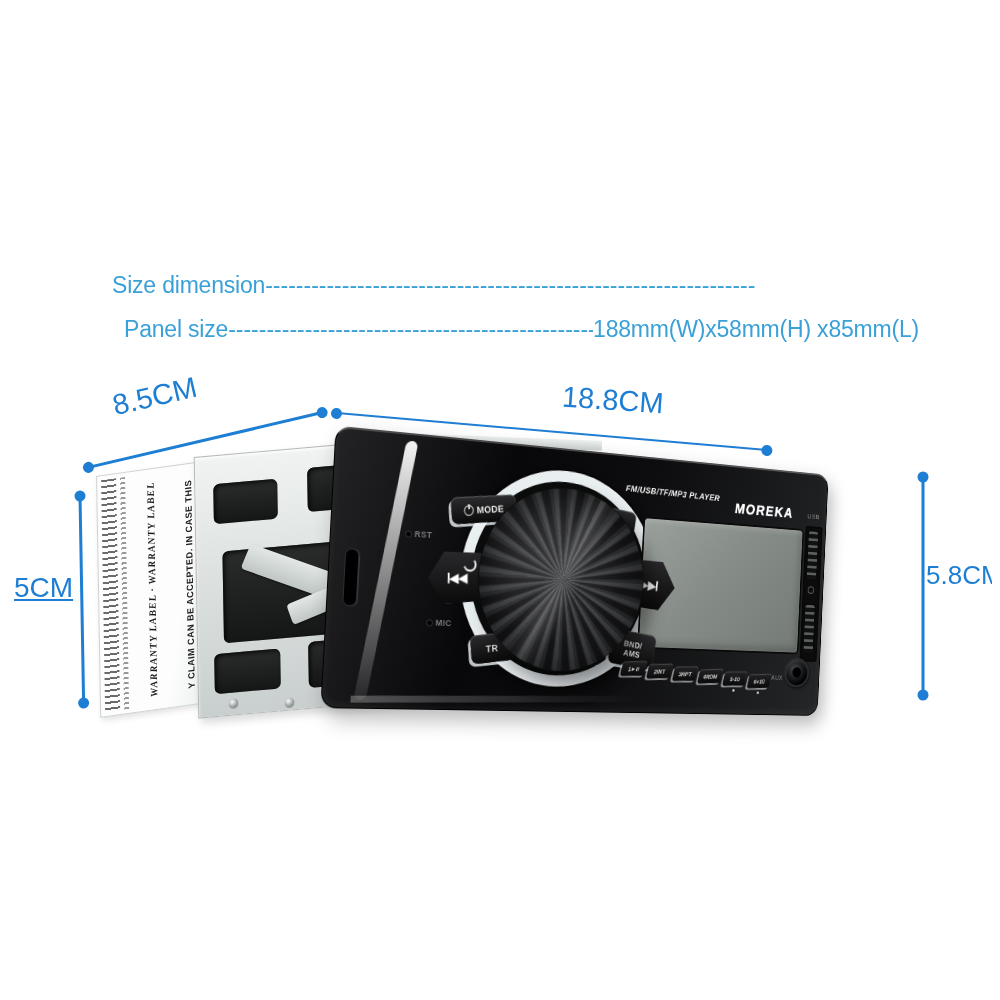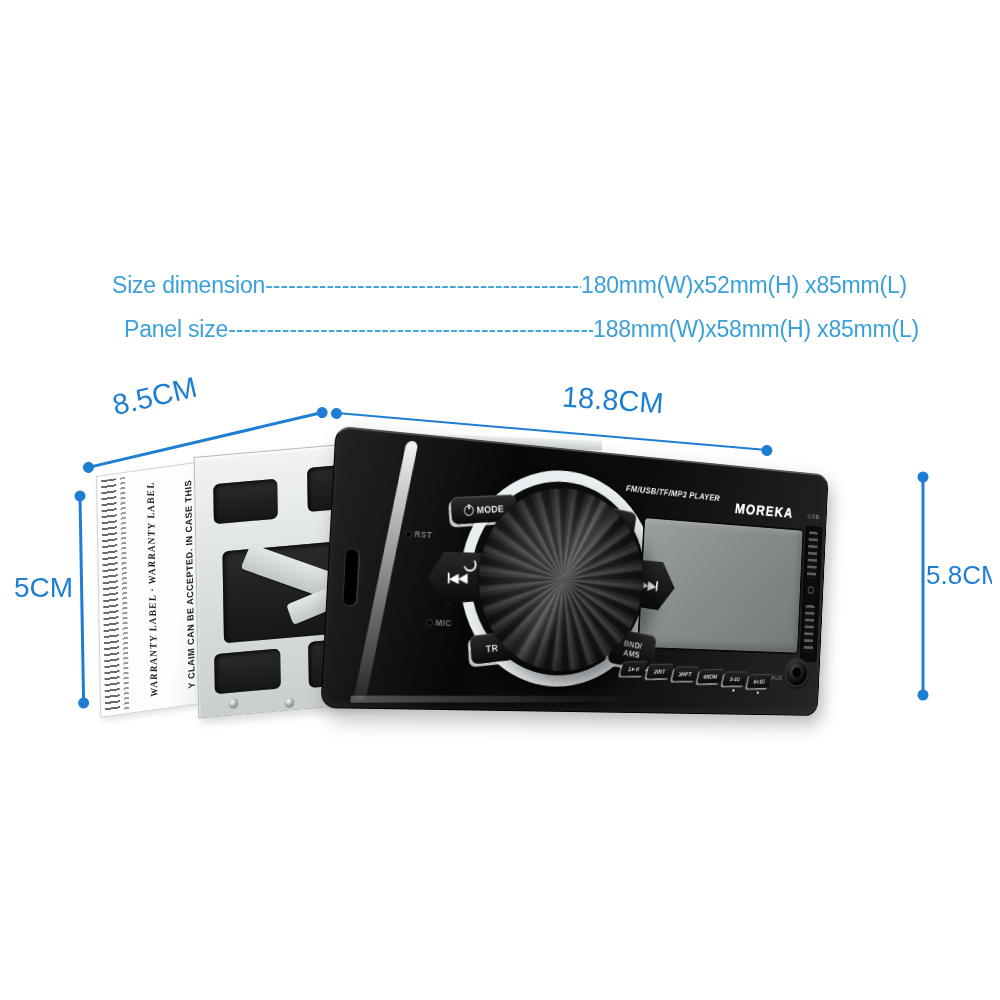--- a/index.html
+++ b/index.html
@@ -26,21 +26,21 @@
   .dline{position:absolute;height:3px;background:var(--dim-blue);transform-origin:0 50%;border-radius:2px;}
   .dline .dot{position:absolute;width:11px;height:11px;border-radius:50%;background:var(--dim-blue);top:-4px;}
   .dline .dot.a{left:-5px;} .dline .dot.b{right:-5px;}
   #dline-depth {left:88px;top:466px;width:241px;transform:rotate(-13.2deg);}
   #dline-width {left:336px;top:412px;width:433px;transform:rotate(4.9deg);height:2px;}
   #dline-left  {left:80px;top:494px;width:208px;transform:rotate(89deg);}
   #dline-right {left:923px;top:475px;width:219px;transform:rotate(90deg);}
   .dim-label{position:absolute;color:var(--dim-blue);font-size:29px;}
   #lab-depth{left:112px;top:380px;transform:rotate(-13deg);}
   #lab-width{left:562px;top:384px;transform:rotate(4deg);}
-  #lab-lh{left:14px;top:572px;font-size:28px;}
+  #lab-lh{left:14px;top:572px;font-size:28px;text-decoration:underline;}
   #lab-rh{left:926px;top:560px;font-size:26px;}
   
   .warranty{
     position:absolute;left:98px;top:468px;width:112px;height:240px;z-index:1;
     background:linear-gradient(100deg,#fdfdfd 70%,#e9ecec);
     border:1px solid #cdd3d3;box-shadow:2px 3px 6px rgba(0,0,0,.12);
     transform:rotate(-1deg) skewY(-7deg);
   }
   .barcode{position:absolute;left:4px;top:4px;width:15px;height:232px;
     background:repeating-linear-gradient(180deg,#3a3a3a 0 2px,transparent 2px 6px);opacity:.75;}
@@ -153,21 +153,20 @@
     background:linear-gradient(180deg,#eef1f0,#ccd2d0);transform:rotate(2.2deg);}
 </style>
 </head>
 <body>
 
 <div class="stage">
 
   <div class="spec-row" id="spec1">
     <span class="lbl">Size dimension</span>
       <span class="dashes">----------------------------------------------------------------</span>
-      <span class="val">180mm(W)x52mm(H) x85mm(L)</span>
   </div>
   <div class="spec-row" id="spec2">
     <span class="lbl">Panel size </span>
       <span class="dashes">----------------------------------------------------------------</span>
       <span class="val">188mm(W)x58mm(H) x85mm(L)</span>
   </div>
 
   <div class="dline" id="dline-depth">
     <span class="dot a"></span>
       <span class="dot b"></span>

